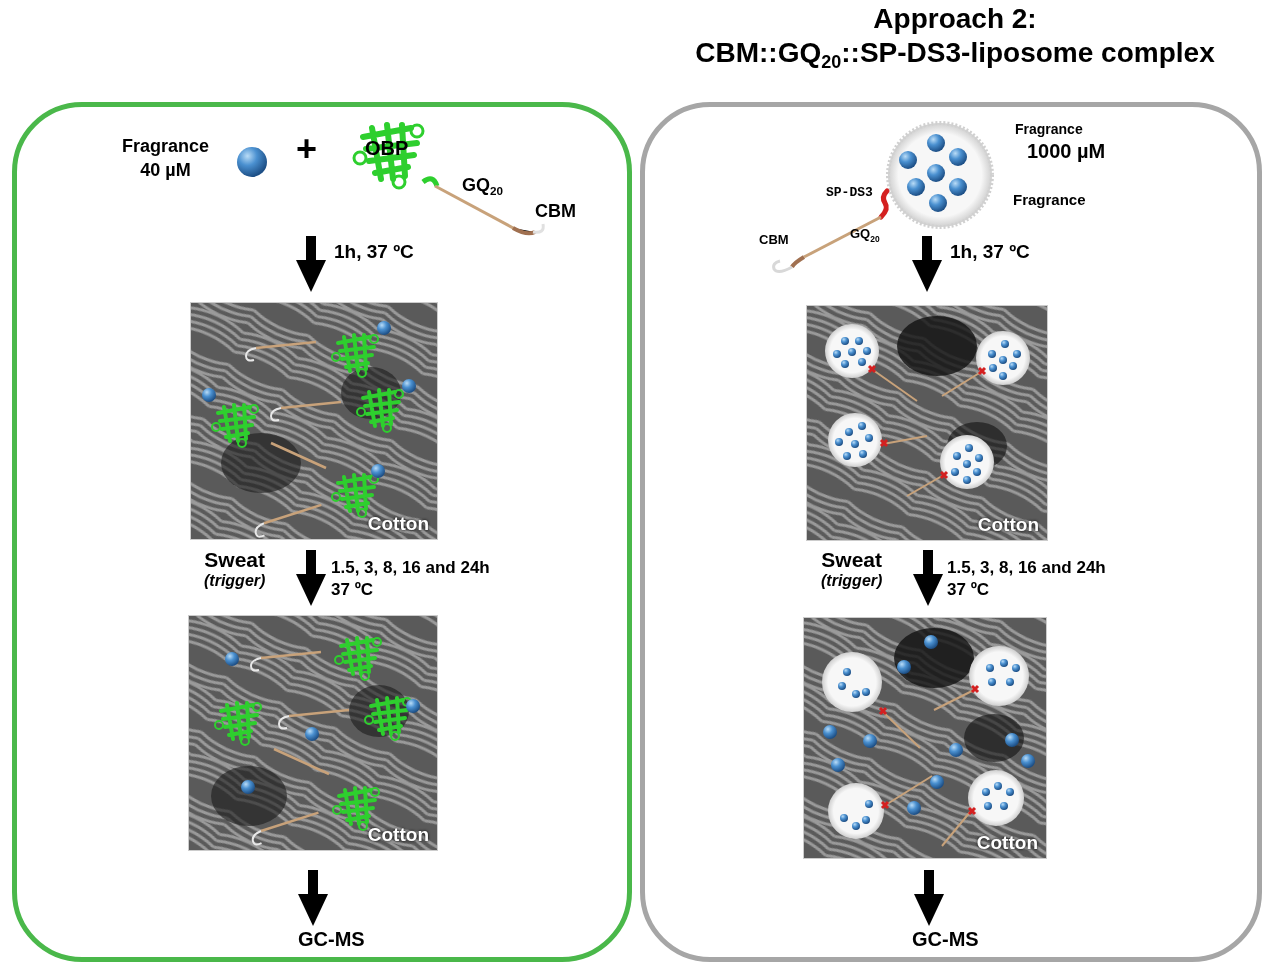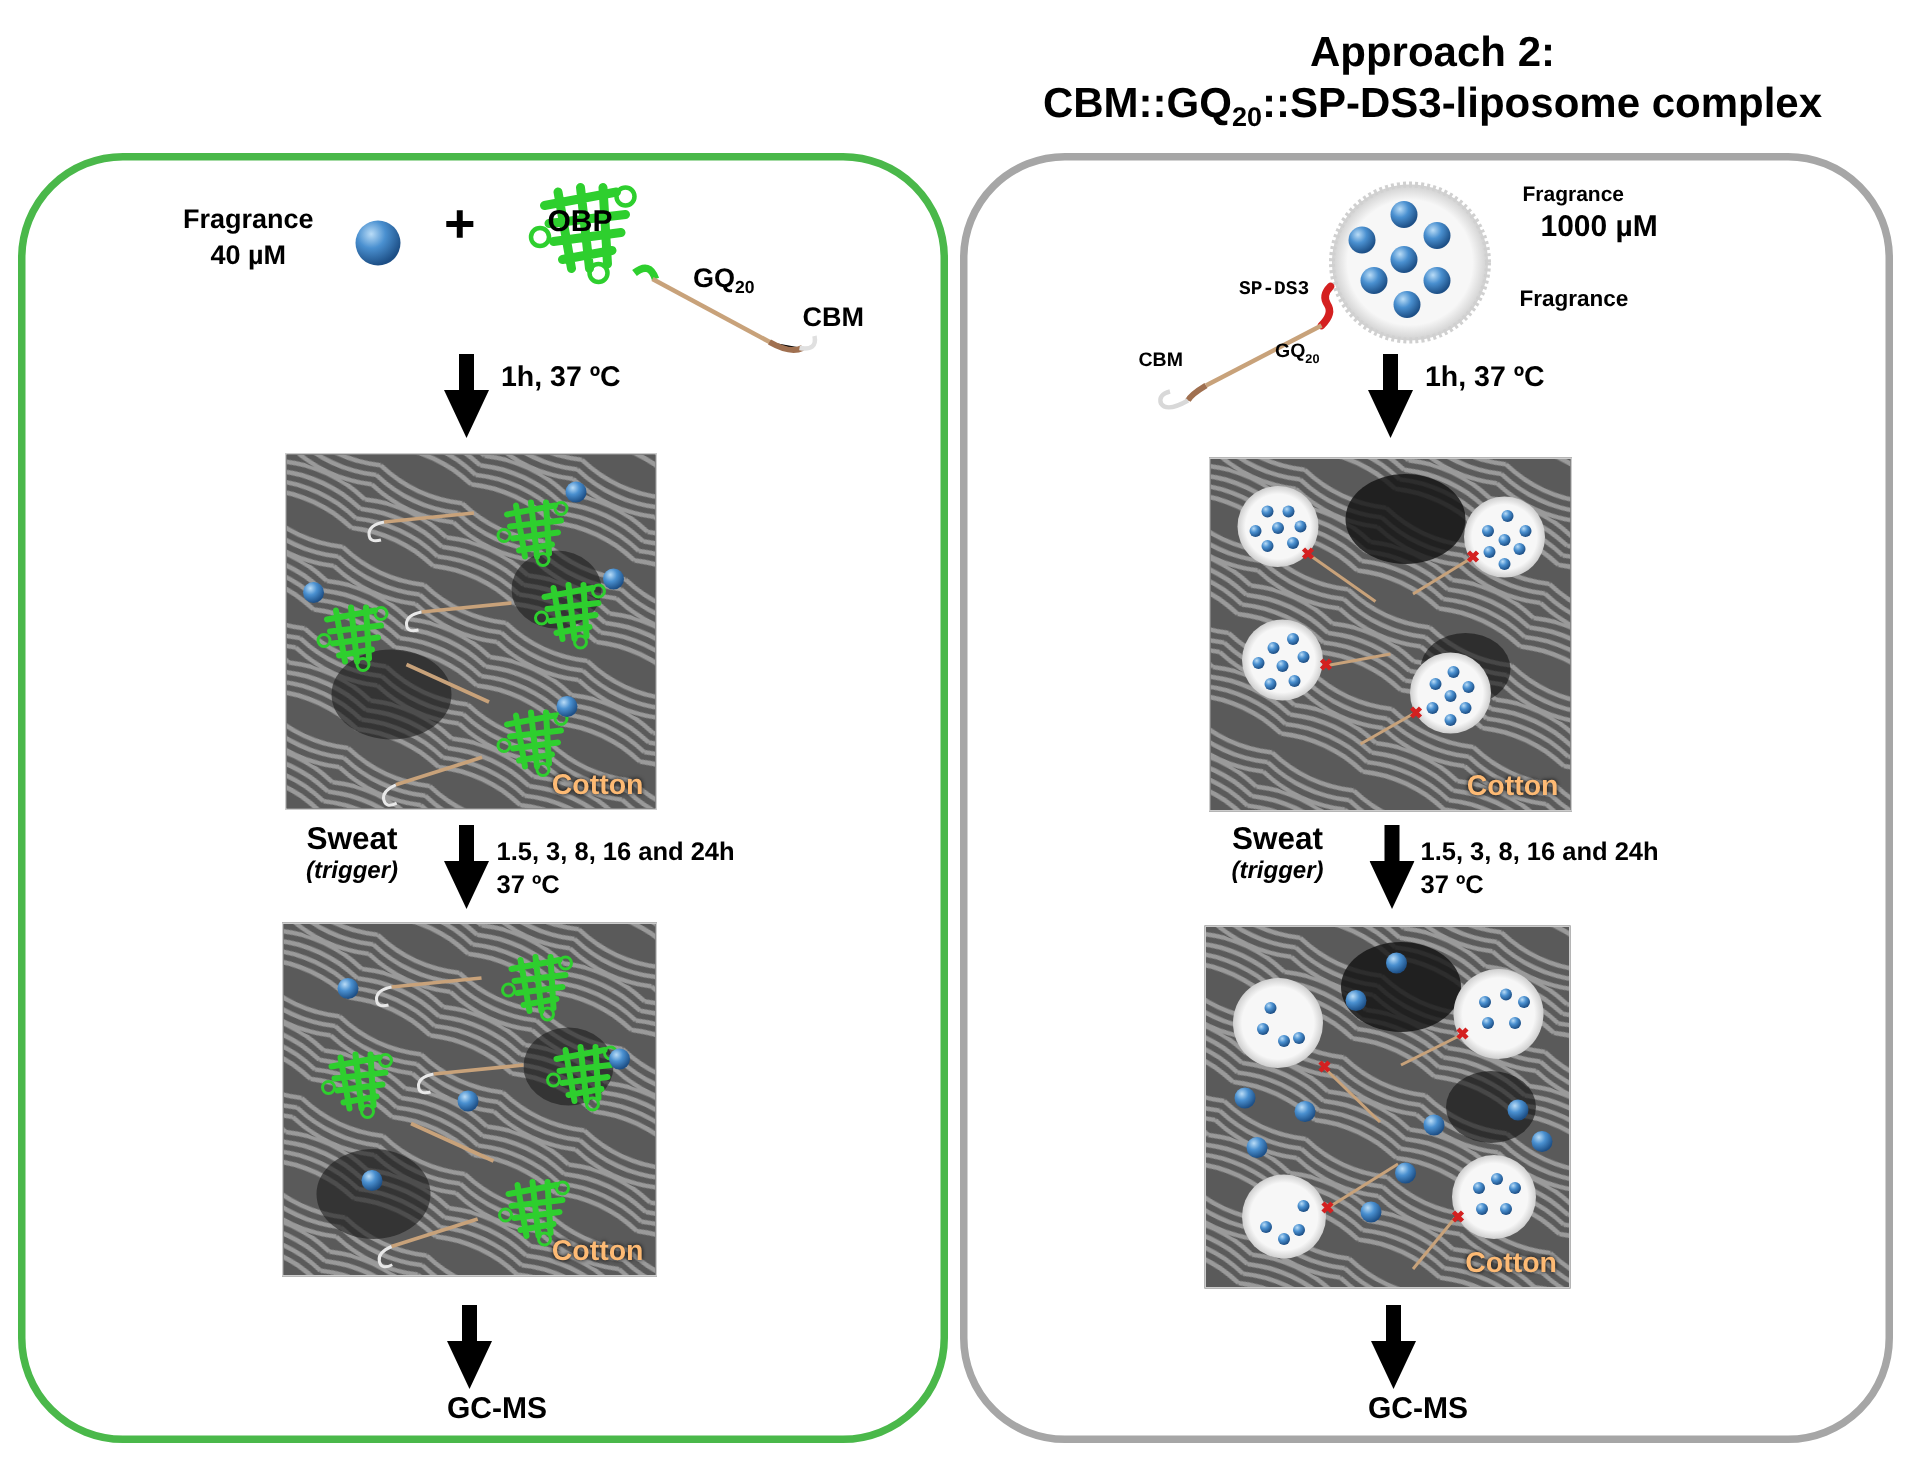--- a/index.html
+++ b/index.html
@@ -8,21 +8,21 @@
   .title { position:absolute; text-align:center; font-weight:bold; font-size:28px; line-height:34px; }
   .title sub { font-size:18px; vertical-align:-6px; }
   .panel { position:absolute; border-radius:70px; box-sizing:border-box; }
   .panel-1 { left:12px; top:102px; width:620px; height:860px; border:5px solid #4ab84a; }
   .panel-2 { left:640px; top:102px; width:622px; height:860px; border:5px solid #a6a6a6; }
   .lbl { position:absolute; font-weight:bold; white-space:nowrap; }
   .lbl sub { font-size:0.65em; vertical-align:-4px; }
   .arrow { position:absolute; width:30px; height:56px; }
   .cotton { position:absolute; background:#3e3e3e; overflow:hidden; border:1px solid #ccc; }
   .cotton svg { position:absolute; left:0; top:0; }
-  .cotton-label { position:absolute; right:8px; bottom:4px; color:#fdba74; font-weight:bold; font-size:19px;
+  .cotton-label { position:absolute; right:8px; bottom:4px; color:#ffffff; font-weight:bold; font-size:19px;
                   text-shadow:0 0 3px #000; }
   .gcms { position:absolute; font-weight:bold; font-size:20px;margin-left:28px; }
 </style>
 </head>
 <body>
 
 <svg width="0" height="0" style="position:absolute">
   <defs>
     <radialGradient id="bead" cx="35%" cy="30%" r="70%">
       <stop offset="0%" stop-color="#b9dcf7"></stop>
@@ -49,21 +49,21 @@
     </g>
     <g id="hook">
       <path d="M0,0 L60,-6" stroke="#c8a27a" stroke-width="2.5"></path>
       <path d="M0,0 q-10,2 -10,8 q0,6 8,4" stroke="#e8e8e8" stroke-width="2" fill="none"></path>
     </g>
   </defs>
 </svg>
 
 <div class="title" style="left:170px; top:18px; width:300px;">
 </div>
-<div class="title" style="left:640px; top:18px; width:630px;">
+<div class="title" style="left:640px; top:2px; width:630px;">
   <div>Approach 2:</div>
   <div><span>CBM::GQ</span><sub>20</sub><span>::SP-DS3-liposome complex</span></div>
 </div>
 
 <div class="panel panel-1"></div>
 <div class="panel panel-2"></div>
 
 <div class="lbl" style="left:122px; top:134px; font-size:18px; text-align:center; line-height:24px;">
   <div>Fragrance</div>
   <div>40 µM</div>

